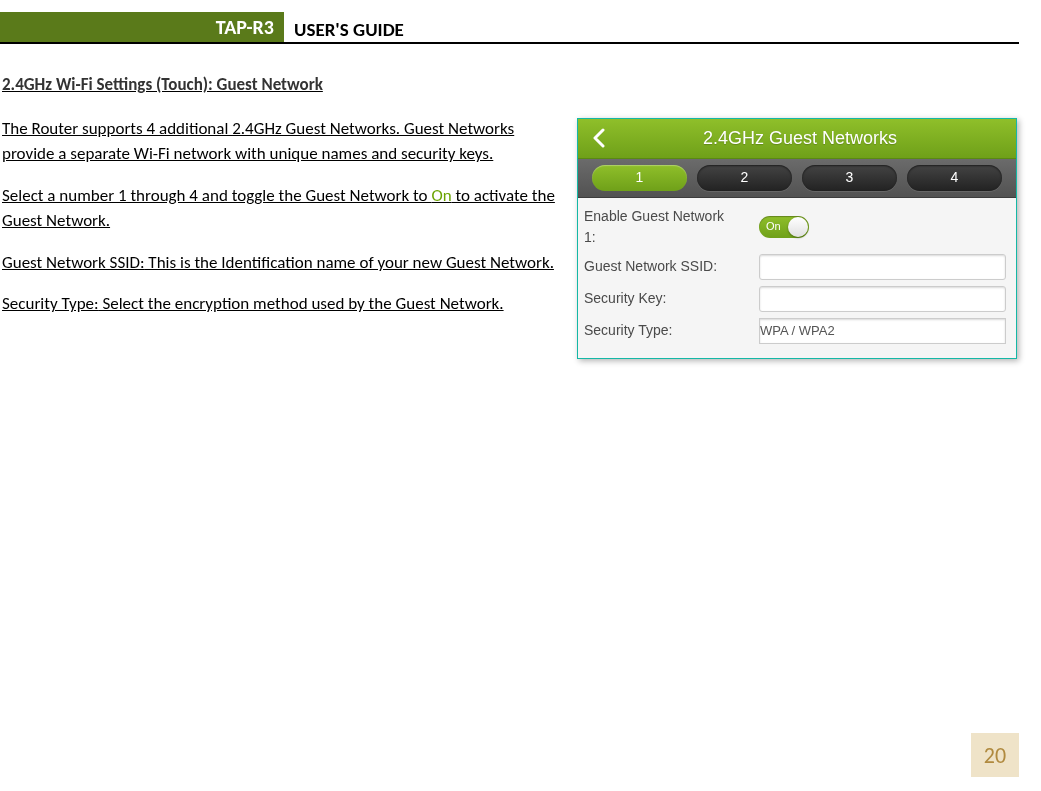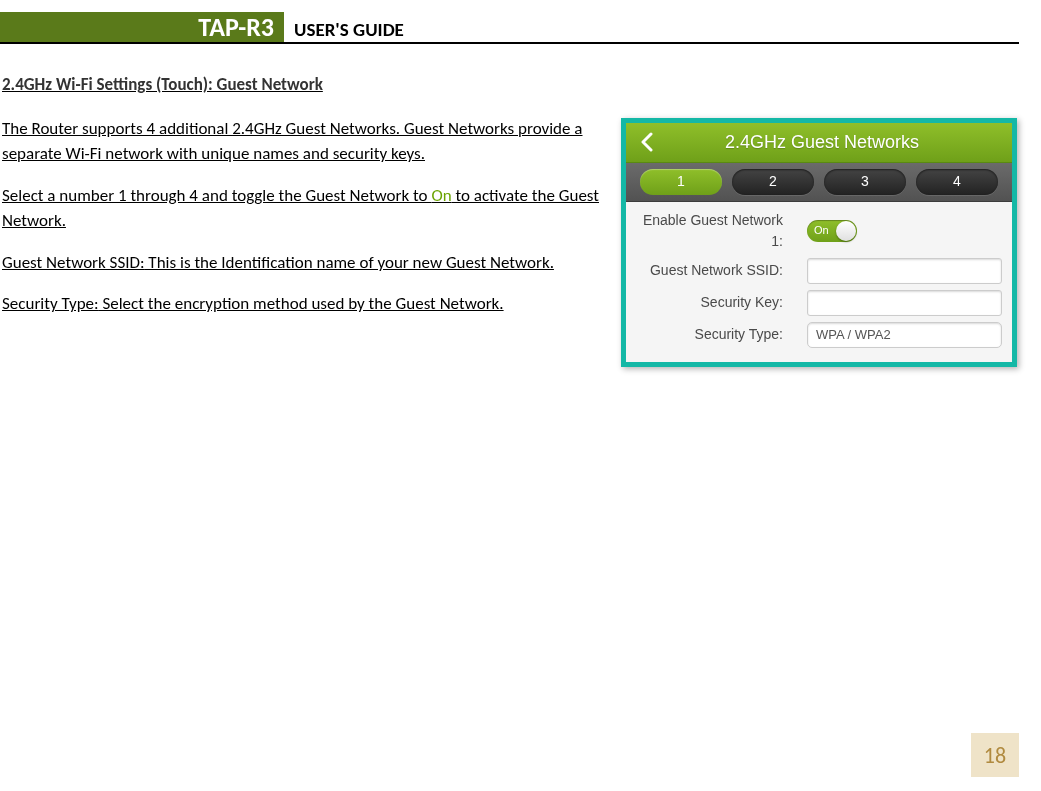--- a/index.html
+++ b/index.html
@@ -19,21 +19,21 @@
     height: 32px;
   }
   .header-spacer {
     width: 14px;
     background: #5a7a1a;
   }
   .header-tag {
     background: #5a7a1a;
     color: #fff;
     font-weight: bold;
-    font-size: 26px;
+    font-size: 20px;
     padding: 4px 10px 4px 10px;
     display: flex;
     align-items: center;
     width: 270px;
     justify-content: flex-end;
   }
   .header-title {
     font-weight: bold;
     font-size: 19px;
     padding: 4px 0 0 10px;
@@ -56,23 +56,23 @@
   .text-wrap {
     overflow: hidden;
   }
   p { margin-bottom: 16px; }
   .on-text { color: #6aa300; }
   .u { text-decoration: underline; }
 
   
   .device-float {
     float: right;
-    width: 396px;
+    width: 440px;
     margin: 2px 0 16px 20px;
-    border: 5px solid #14b8a6;
+    border: 1px solid #14b8a6;
     box-shadow: 2px 2px 6px rgba(0,0,0,0.3);
     font-family: Arial, sans-serif;
   }
   .device-topbar {
     background: linear-gradient(#8fbf2a, #6fa019);
     height: 40px;
     display: flex;
     align-items: center;
     color: #fff;
     font-size: 17px;
@@ -126,21 +126,20 @@
   }
   .form-row {
     display: flex;
     align-items: center;
     margin-bottom: 6px;
     font-size: 14px;
     color: #4a4a4a;
   }
   .form-label {
     width: 175px;
-    text-align: right;
     padding-right: 24px;
   }
   .toggle {
     width: 50px;
     height: 22px;
     border-radius: 11px;
     background: linear-gradient(#8fbf2a,#6fa019);
     position: relative;
     box-shadow: inset 0 1px 1px rgba(0,0,0,0.3);
     cursor: pointer;
@@ -168,26 +167,25 @@
     background: #fff;
     border: 1px solid #ccc;
     border-radius: 3px;
     box-shadow: inset 0 1px 2px rgba(0,0,0,0.15);
   }
   .select-box {
     flex: 1;
     height: 26px;
     background: #fff;
     border: 1px solid #ccc;
-    border-radius: 5px;
+    border-radius: 0;
     font-size: 13px;
     color: #555;
     display: flex;
     align-items: center;
-    padding-left: 8px;
     box-shadow: inset 0 1px 2px rgba(0,0,0,0.15);
   }
   .device-footer {
     background: linear-gradient(#4f4f4f,#2c2c2c);
     height: 36px;
     display: flex;
     align-items: center;
     border-top: 1px solid #222;
   }
   .home-btn {
@@ -288,13 +286,13 @@
     </p>
 
 
     <p>
       <span class="u">Security Type:</span><span> Select the encryption method used by the Guest Network.</span>
     </p>
   </div>
 
 </div>
 
-<div class="page-num-box">18</div>
+<div class="page-num-box">20</div>
 
 </body></html>

